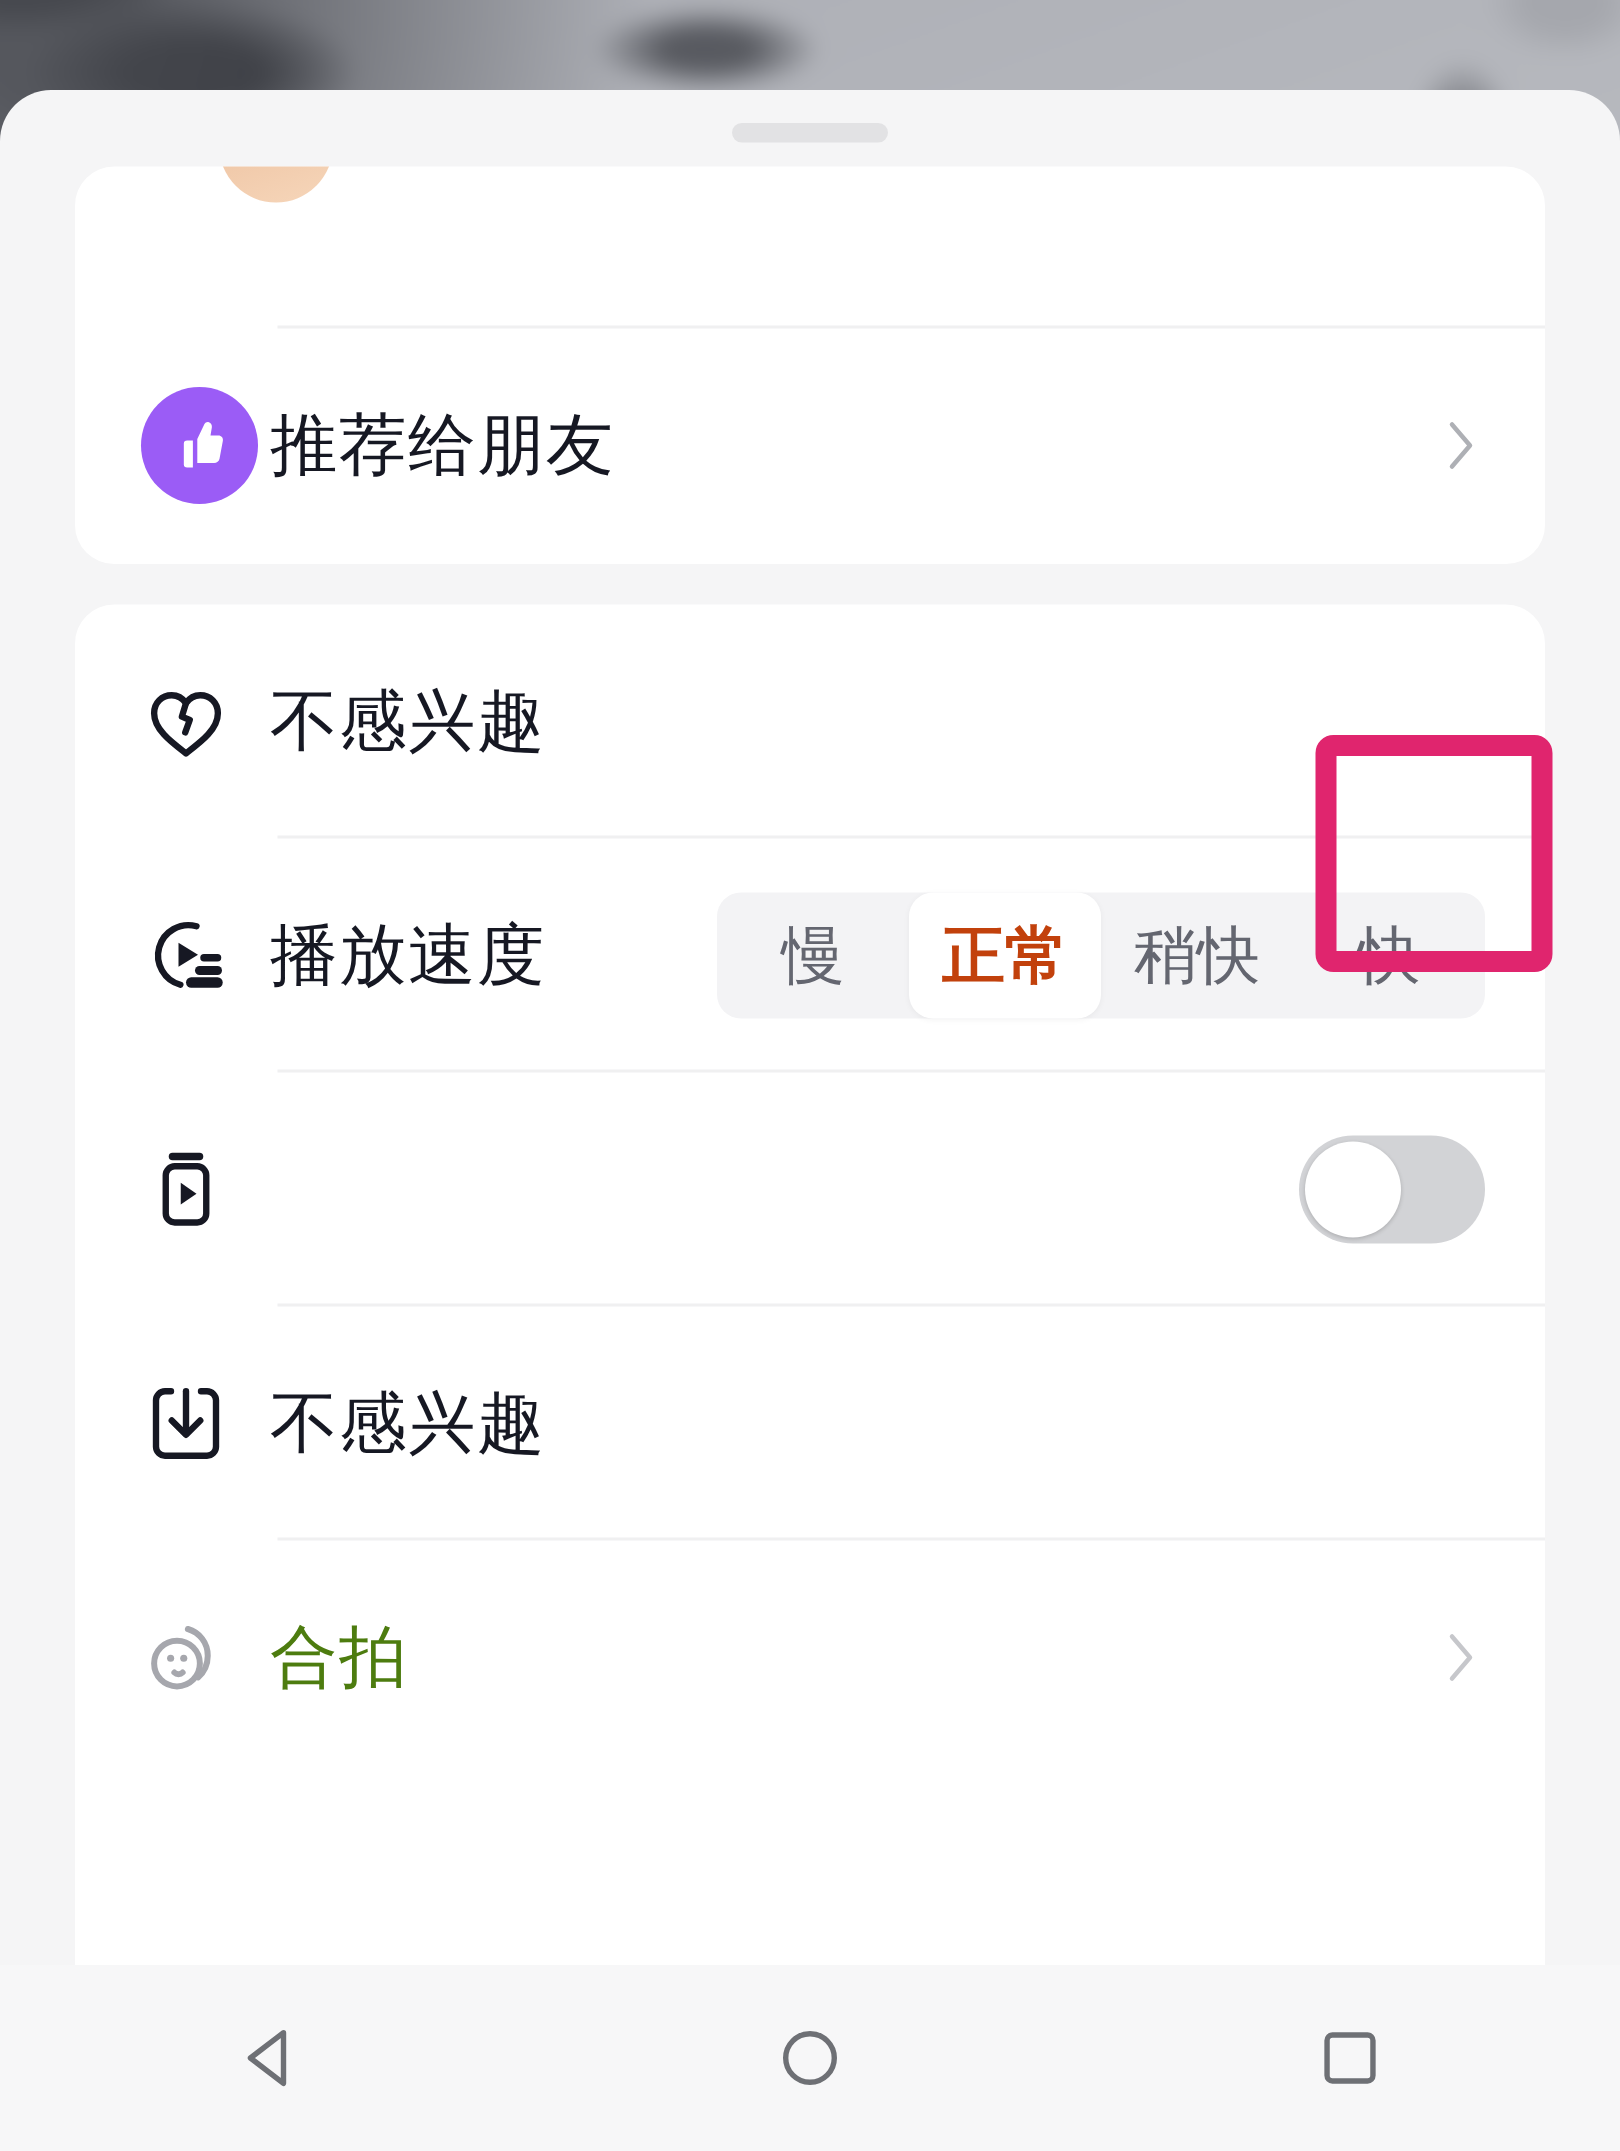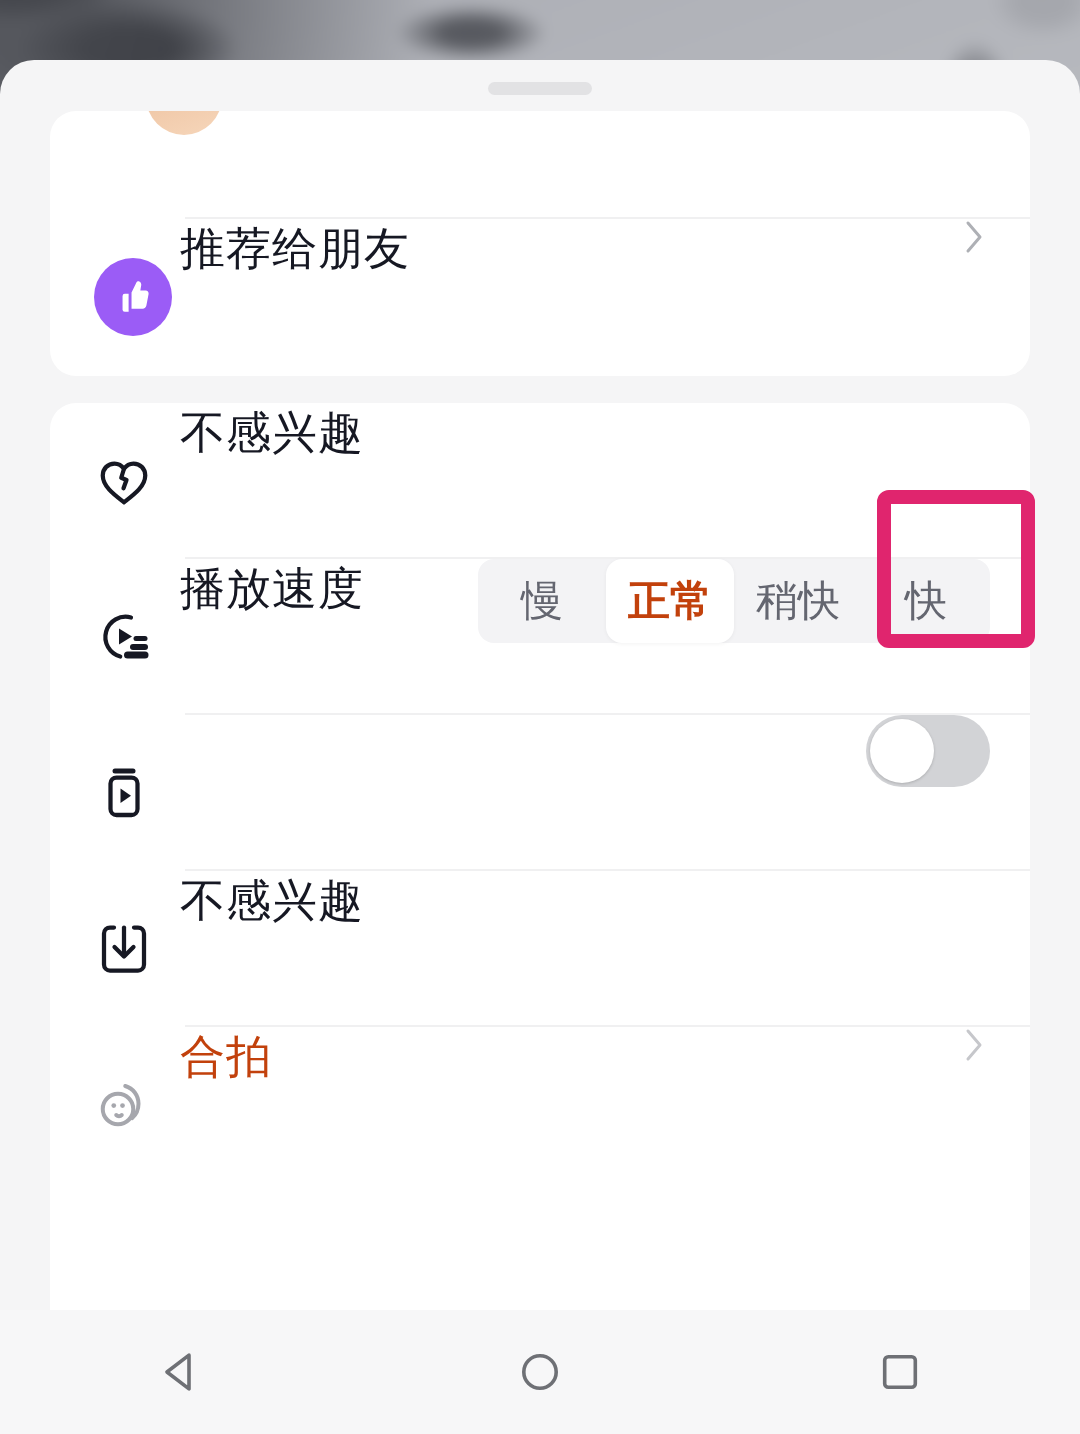--- a/index.html
+++ b/index.html
@@ -72,20 +72,21 @@
     background: #ffffff;
     border-radius: 26px;
     overflow: hidden;
   }
   #card-share { top: 0; height: 265px; }
   #card-actions { top: 292px; height: 1000px; }
 
   .row {
     position: relative;
     display: flex;
+    align-items: center;
     height: 156px;
     padding: 0 40px 0 44px;
     box-sizing: border-box;
   }
   .row.first-partial { height: 108px; align-items: flex-start; }
 
   .divider {
     position: absolute;
     left: 135px;
     right: 0;
@@ -100,21 +101,21 @@
     display: flex;
     align-items: center;
     justify-content: flex-start;
   }
   .row-label {
     font-size: 45px;
     color: #161823;
     letter-spacing: 1px;
     white-space: nowrap;
   }
-  .row.disabled .row-label { color: #c2410c; }
+  .row.disabled .row-label { color: #4d7c0f; }
 
   .row-spacer { flex: 1 1 auto; }
 
   .chevron {
     display: block;
     width: 20px;
     height: 36px;
     margin-right: 6px;
   }
   .chevron svg { display: block; }

